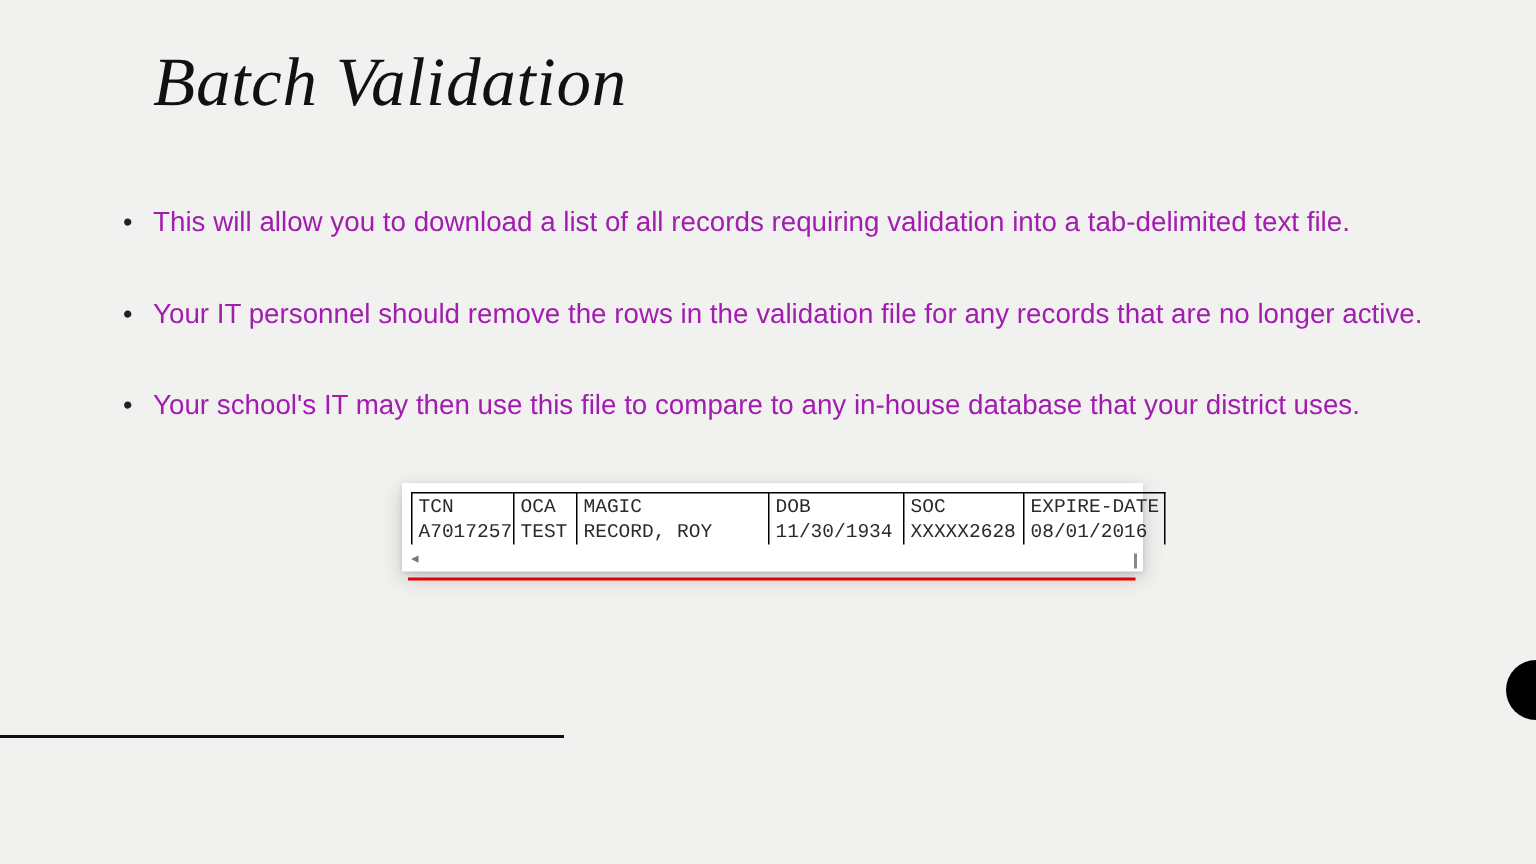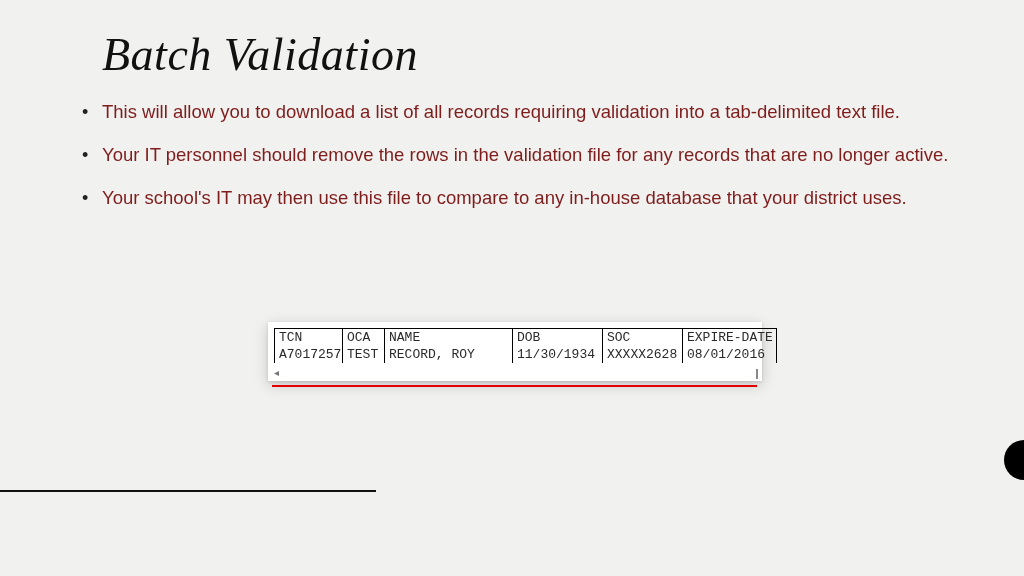--- a/index.html
+++ b/index.html
@@ -28,21 +28,22 @@
     top: 100px;
     width: 880px;
     list-style: none;
   }
   .bullets li {
     position: relative;
     padding-left: 22px;
     font-size: 18.5px;
     line-height: 1.35;
     margin-bottom: 18px;
-    color: #7f1d1d;
+    color: #a21caf;
+    margin-top: 36px;
   }
   .bullets li::before {
     content: "•";
     position: absolute;
     left: 2px;
     top: 0;
     font-size: 18px;
     color: #222;
   }
   .table-wrap {
@@ -141,21 +142,21 @@
         <col class="col-oca">
         <col class="col-name">
       <col class="col-dob">
         <col class="col-soc">
         <col class="col-exp">
     </colgroup>
     <tbody>
         <tr>
       <th>TCN</th>
       <th>OCA</th>
-      <th>NAME</th>
+      <th>MAGIC</th>
       <th>DOB</th>
       <th>SOC</th>
       <th>EXPIRE-DATE</th>
     </tr>
     <tr>
       <td>A7017257</td>
       <td>TEST</td>
       <td>RECORD, ROY</td>
       <td>11/30/1934</td>
       <td>XXXXX2628</td>

